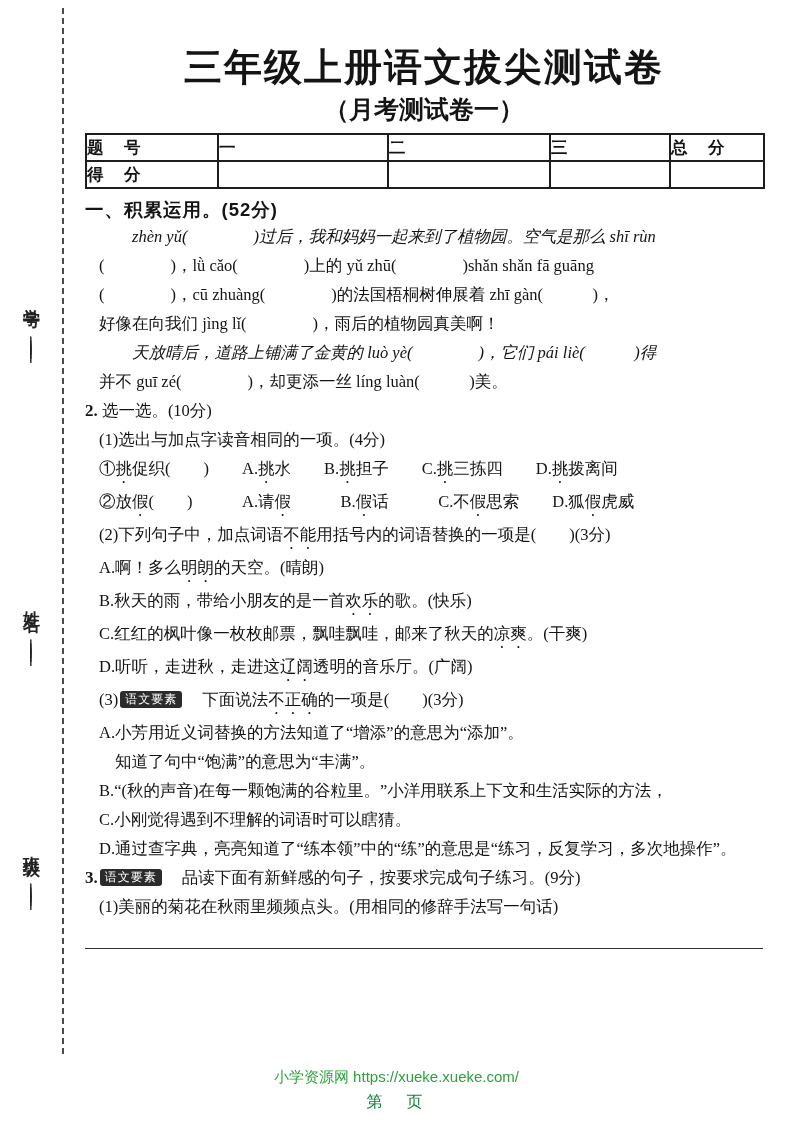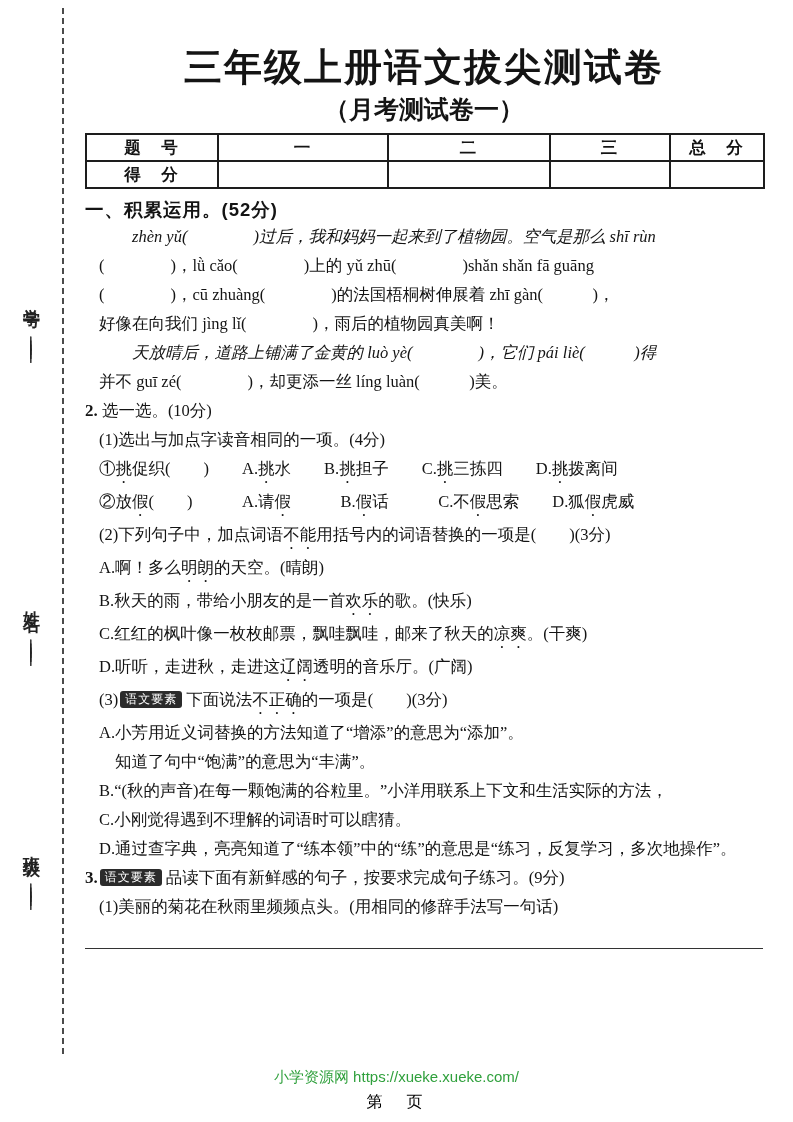--- a/index.html
+++ b/index.html
@@ -33,21 +33,21 @@
     font-family: "Liberation Sans", "DejaVu Sans", sans-serif;
   }
   .subtitle {
     text-align: center; font-size: 25px; font-weight: bold; 
     font-family: "Liberation Sans", "DejaVu Sans", sans-serif;
   }
   .meta { text-align: right; font-size: 16.5px; font-weight: bold; margin-top: 13px; }
 
   table.score { width: 100%; border-collapse: collapse; margin-top: 7px; table-layout: fixed; }
   table.score td {
-    border: 2px solid #1d1d1d; height: 27px; text-align: center;
+    border: 2px solid #1d1d1d; height: 27px; 
     font-size: 16.5px; font-weight: bold; letter-spacing: 2px;
   }
 
   .sec-heading {
     font-size: 18.5px; font-weight: bold; margin-top: 8px;
     font-family: "Liberation Sans", "DejaVu Sans", sans-serif; letter-spacing: 1px;
   }
 
   .line { font-size: 16.5px; line-height: 29px; white-space: normal; }
   .q-title b { font-size: 17px; }
@@ -59,34 +59,34 @@
   .em {
     -webkit-text-emphasis: filled dot #111;
     text-emphasis: filled dot #111;
     -webkit-text-emphasis-position: under;
     text-emphasis-position: under left;
   }
 
   .badge {
     display: inline-block; background: #2b2b2b; color: #fff;
     font-size: 12px; line-height: 17px; padding: 0 5px; border-radius: 3px;
-    margin: 0 4px 0 2px; vertical-align: 2px;
+    margin: 0 20px 0 2px; vertical-align: 2px;
     font-family: "Liberation Sans", "DejaVu Sans", sans-serif; letter-spacing: 1px;
   }
 
   .answer-line { border-bottom: 1.5px solid #333; height: 24px; margin-top: 4px; }
 
   .footer {
     position: absolute; left: 0; right: 0; top: 1068px; text-align: center;
     color: #2fa03c; font-size: 15px;
     font-family: "Liberation Sans", "DejaVu Sans", sans-serif;
   }
   .pageno {
     position: absolute; left: 0; right: 0; top: 1092px; text-align: center;
-    font-size: 16px; color: #000000; letter-spacing: 4px;
+    font-size: 16px; color: #15803d; letter-spacing: 4px;
   }
 </style>
 </head>
 <body>
 
 <div class="page">
 
   <div class="dash-line"></div>
   <div class="side-item" id="side-1">学号：＿＿＿＿</div>
   <div class="side-item" id="side-2">姓名：＿＿＿＿</div>

